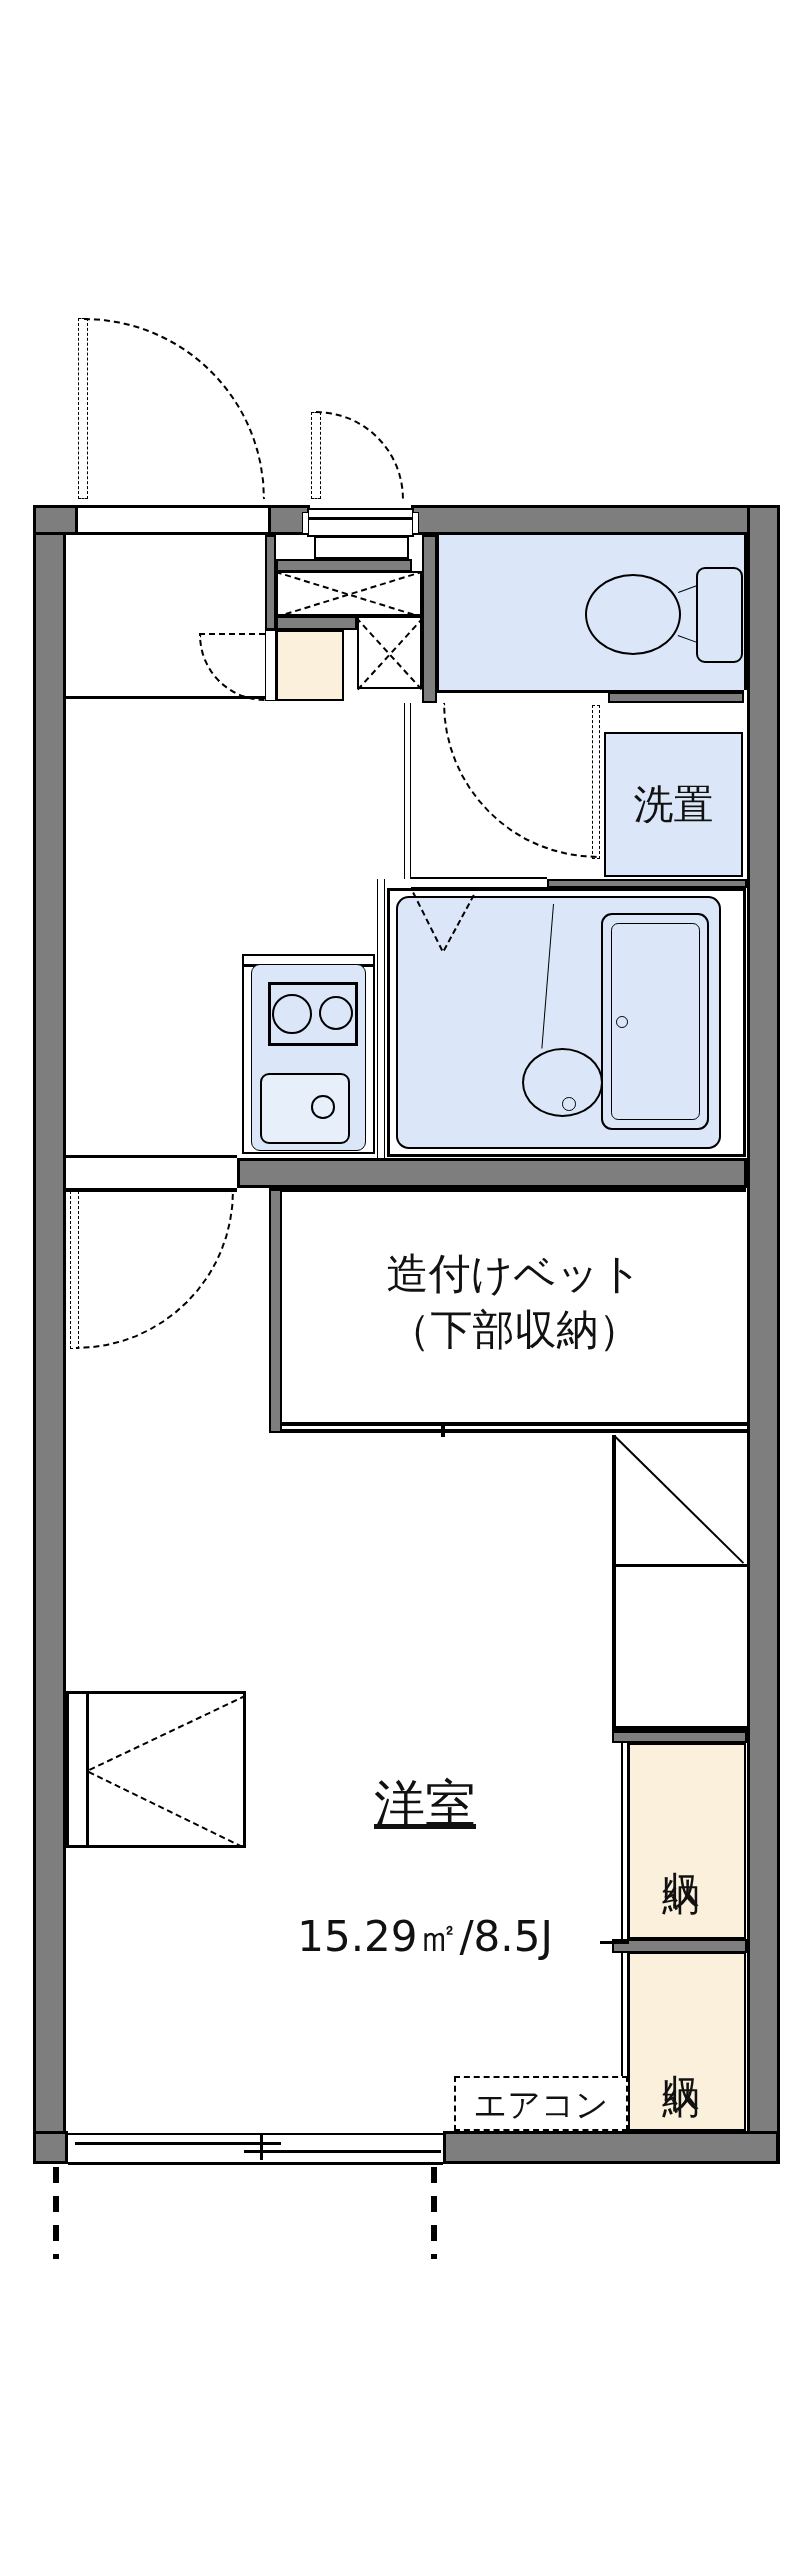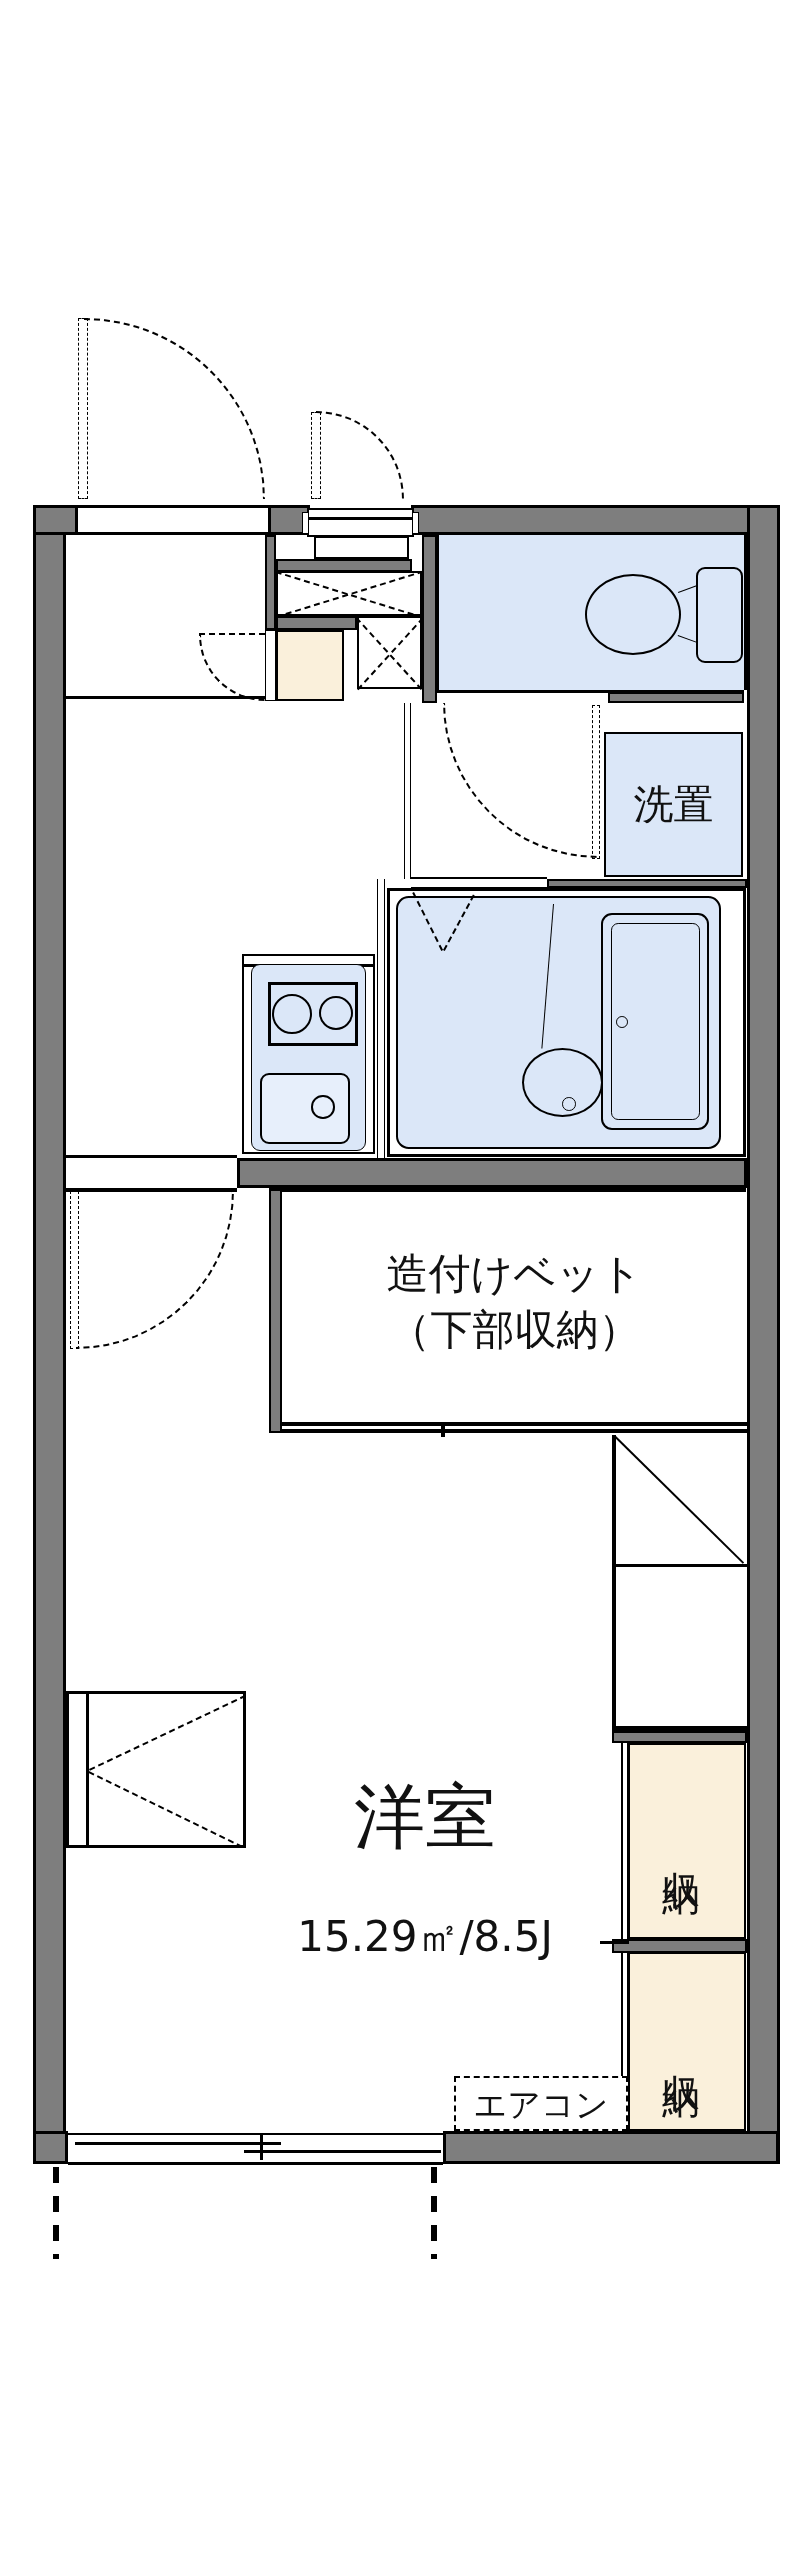--- a/index.html
+++ b/index.html
@@ -133,21 +133,21 @@
   <div class="abs b3 cream" style="left:628px;top:1743px;width:118px;height:196px;"></div>
   <div class="lbl vtext" style="left:655px;top:1776px;height:145px;font-size:38px;">収納</div>
   <div class="wallthin" style="left:612px;top:1939px;width:135px;height:13.6px;"></div>
   <div class="line" style="left:600px;top:1941px;width:29px;height:2.7px;"></div>
   <div class="abs b3 cream" style="left:628px;top:1952px;width:118px;height:179px;"></div>
   <div class="lbl vtext" style="left:655px;top:1979px;height:145px;font-size:38px;">収納</div>
 
   <div class="abs" style="left:454px;top:2076px;width:174px;height:55px;border:2.7px dashed #000;box-sizing:border-box;background:#fff;"></div>
   <div class="lbl" style="left:454px;top:2083px;width:174px;font-size:33px;">エアコン</div>
 
-  <div class="lbl" style="left:226px;top:1770px;width:398px;font-size:71px;">洋室</div>
+  <div class="lbl" style="left:226px;top:1770px;width:398px;font-size:51px;text-decoration:underline;">洋室</div>
   <div class="lbl" style="left:226px;top:1909px;width:398px;font-size:42px;">15.29㎡/8.5J</div>
 
   <div class="abs b4" style="left:66px;top:1691px;width:180px;height:157px;background:#fff;"></div>
   <div class="line" style="left:86px;top:1691px;width:2.7px;height:157px;"></div>
   <div class="dln" style="left:89px;top:1769px;width:173px;transform:rotate(-25.4deg);"></div>
   <div class="dln" style="left:89px;top:1771px;width:171px;transform:rotate(26deg);"></div>
 
   <div class="vdash" style="left:53px;top:2167px;height:92px;"></div>
   <div class="vdash" style="left:431px;top:2167px;height:92px;"></div>
 

